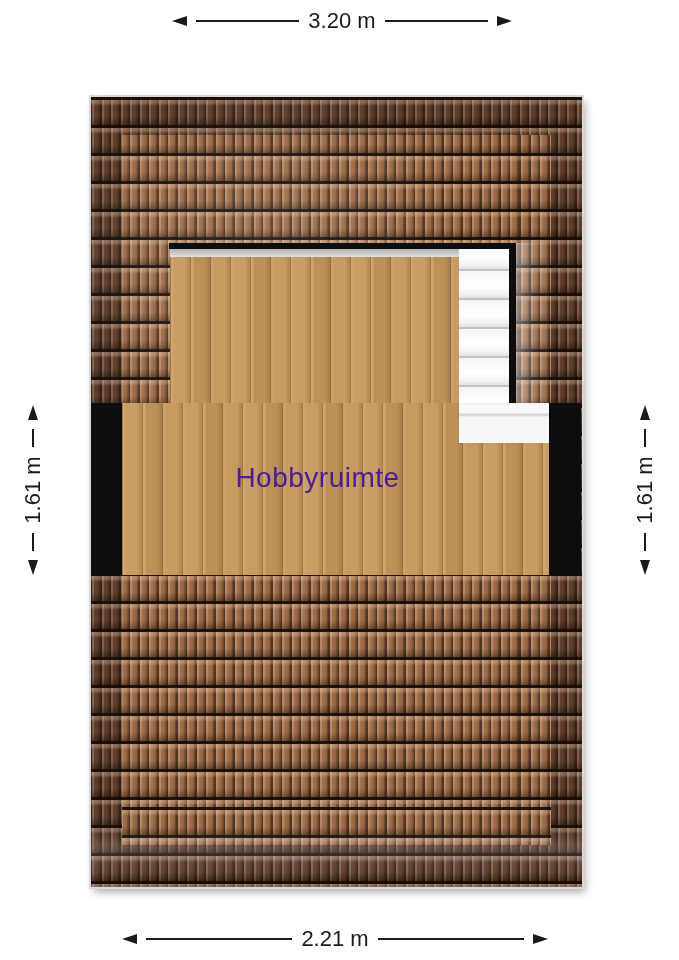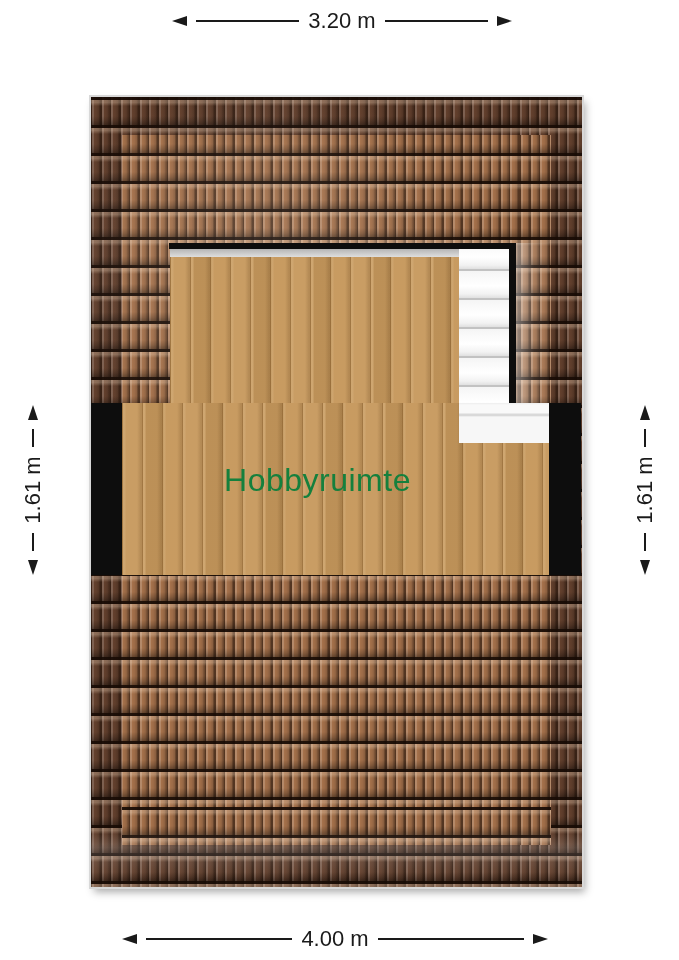--- a/index.html
+++ b/index.html
@@ -83,21 +83,21 @@
       #ededed 0px, #f9f9f9 2px, #f9f9f9 10px,
       #d9d9d9 11px, #d9d9d9 12.5px, #f7f7f7 14px, #f7f7f7 100%);
   }
   .roof-haze{
     position:absolute;left:516px;top:243px;width:33px;height:160px;
     background:linear-gradient(90deg, rgba(255,255,255,.42), rgba(255,255,255,.12) 55%, rgba(255,255,255,.04));
     pointer-events:none;
   }
   .room-label{
     position:absolute;left:122px;top:462px;width:391px;
-    text-align:center;font-size:32px;color:#15803d;letter-spacing:.5px;
+    text-align:center;font-size:28px;color:#4c1d95;letter-spacing:.5px;
   }
   
   .dim{
     position:absolute;display:flex;align-items:center;gap:9px;height:24px;
     color:var(--dimension-line,#1a1a1a);
   }
   .dim .line{flex:1;height:0;border-top:2px solid var(--dimension-line,#1a1a1a);}
   .dim .ah{width:0;height:0;}
   .dim .ah.w{border-top:5px solid transparent;border-bottom:5px solid transparent;border-right:15px solid var(--dimension-line,#1a1a1a);}
   .dim .ah.e{border-top:5px solid transparent;border-bottom:5px solid transparent;border-left:15px solid var(--dimension-line,#1a1a1a);}
@@ -134,21 +134,21 @@
     <span class="ah w"></span>
     <span class="line"></span>
     <span class="dim-label">3.20 m</span>
     <span class="line"></span>
     <span class="ah e"></span>
   </div>
 
   <div class="dim dim-bottom">
     <span class="ah w"></span>
     <span class="line"></span>
-    <span class="dim-label">4.00 m</span>
+    <span class="dim-label">2.21 m</span>
     <span class="line"></span>
     <span class="ah e"></span>
   </div>
 
   <div class="dim dim-left">
     <span class="ah w"></span>
     <span class="line"></span>
     <span class="dim-label">1.61 m</span>
     <span class="line"></span>
     <span class="ah e"></span>

